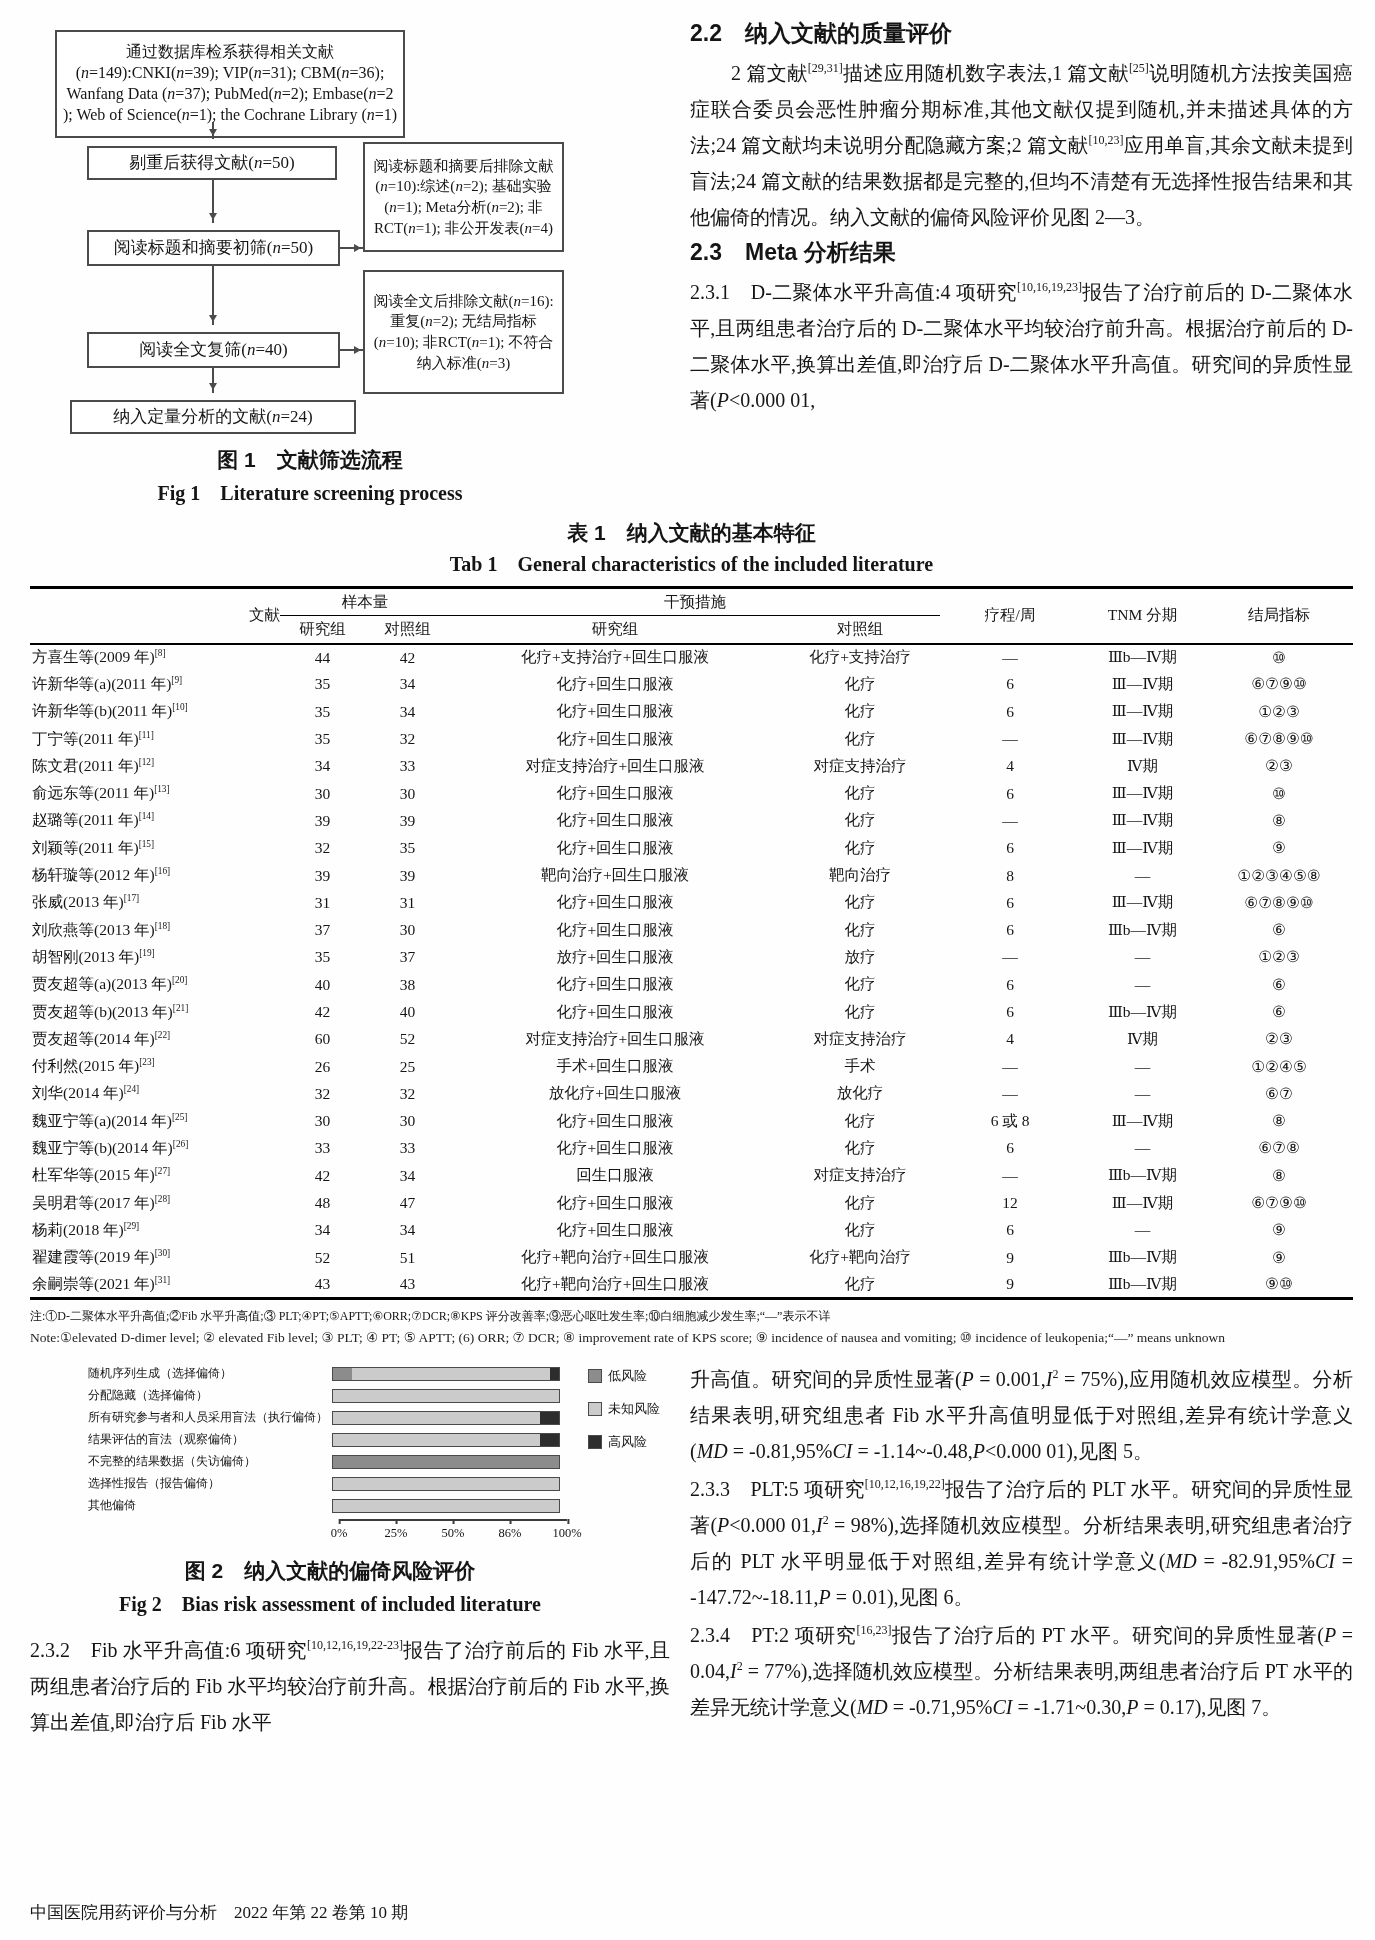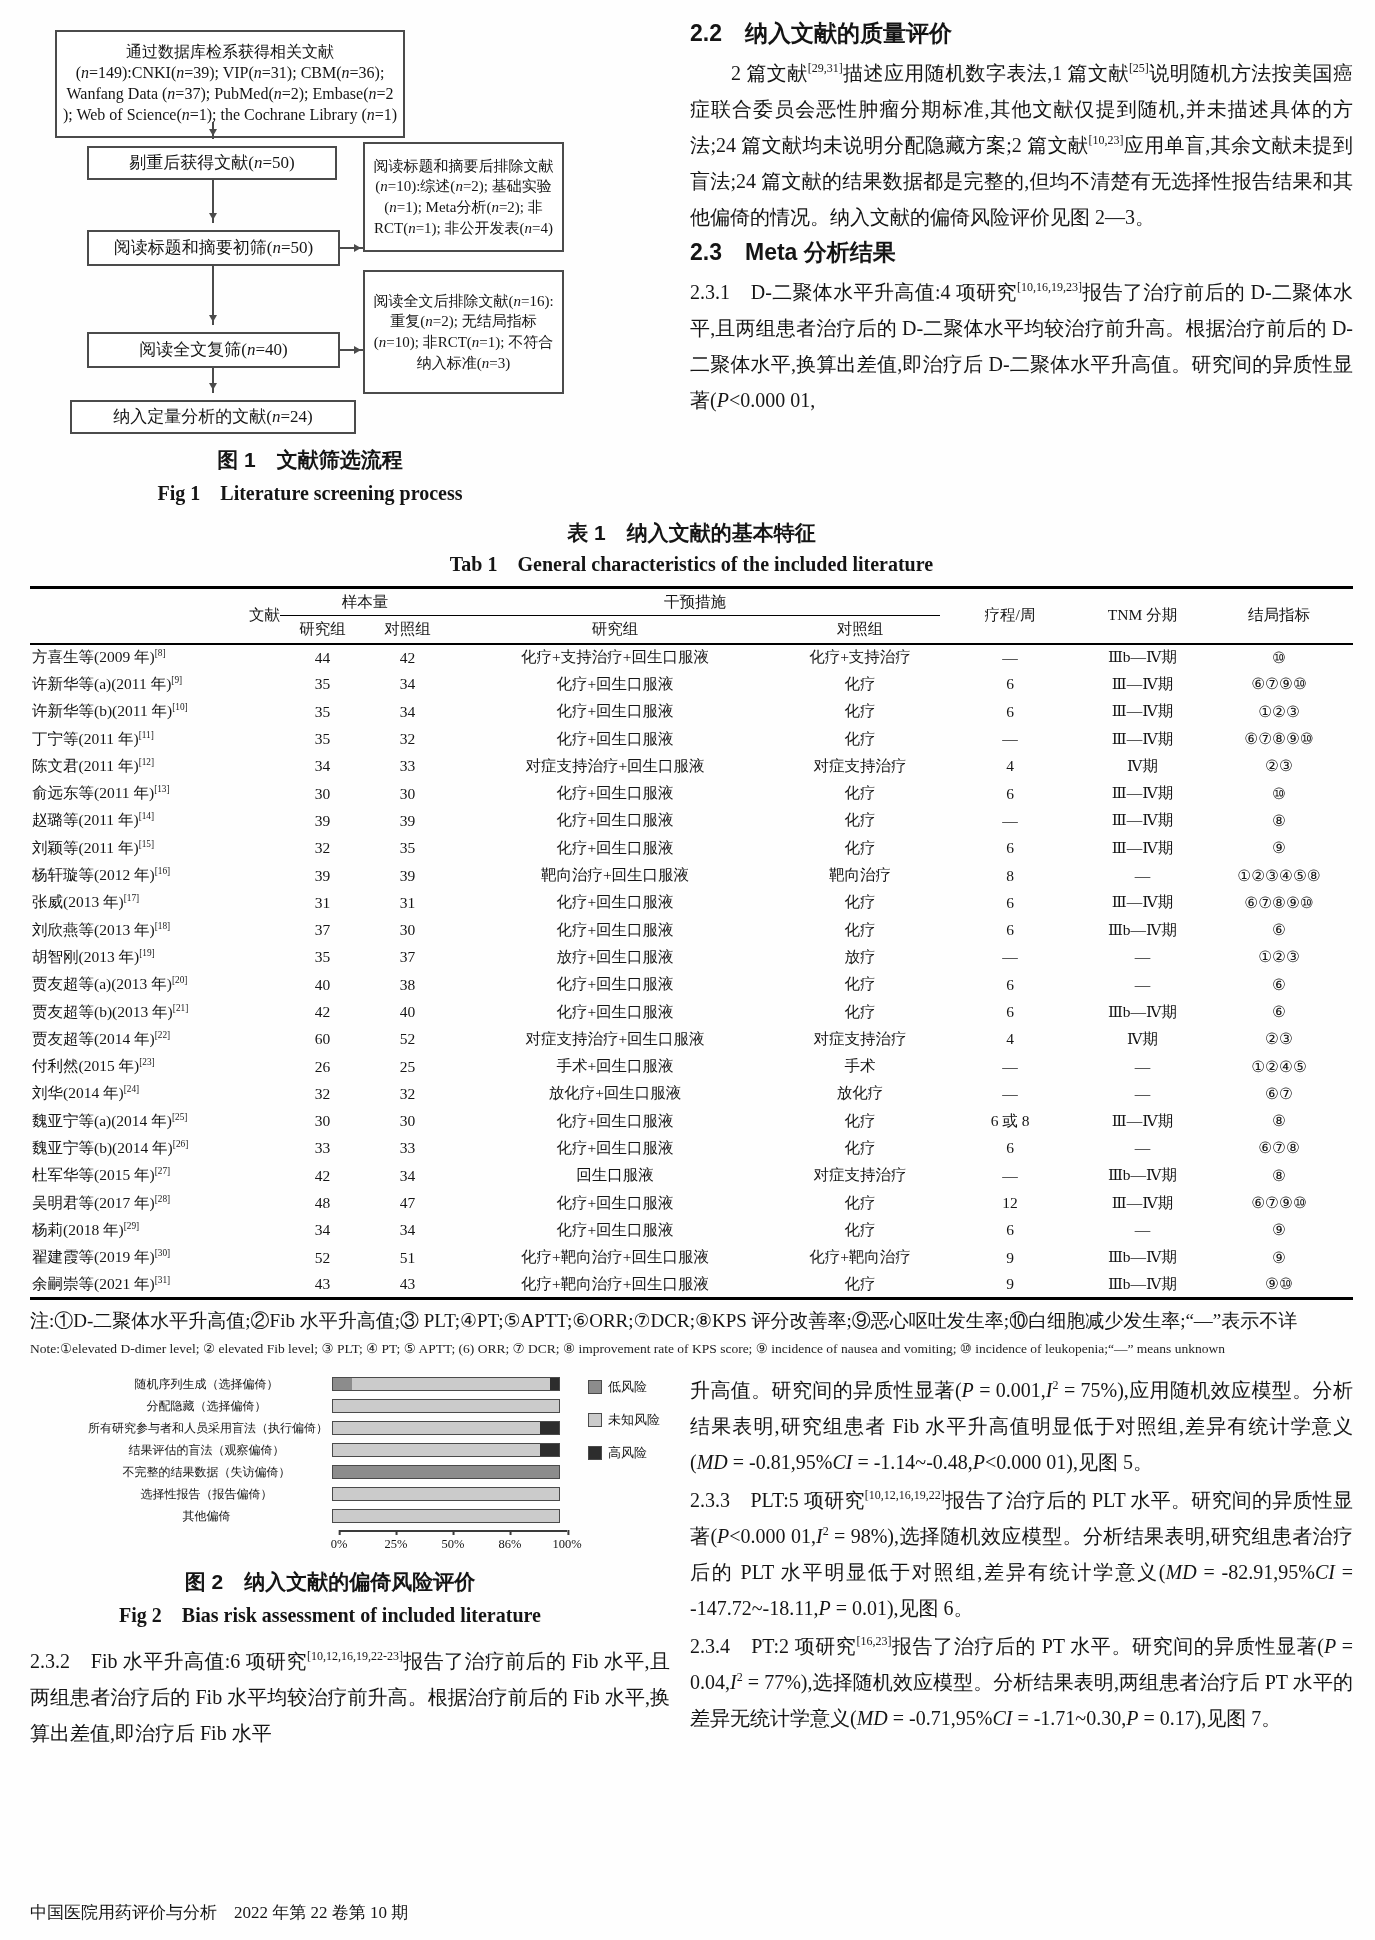--- a/index.html
+++ b/index.html
@@ -57,31 +57,31 @@
   .tabtitle .en { font-size:20px; font-weight:bold; margin-top:4px; }
   table.tab1 { width:1323px; margin-top:8px; border-collapse:collapse;
                border-top:3px solid #000; border-bottom:3px solid #000; font-size:15.5px; }
   .tab1 th { font-weight:normal; height:28px; }
   .tab1 thead tr:last-child th, .tab1 th[rowspan] { border-bottom:2px solid #000; }
   .tab1 th.grp { border-bottom:1px solid #000; }
   .tab1 td { height:27.3px; text-align:center; white-space:nowrap; }
   .tab1 td.c0 { text-align:left; padding-left:2px; }
   .tab1 th.c-lit { text-align:right; padding-left:2px; }
   .notes { width:1323px; margin-top:7px; }
-  .note-zh { font-size:19px; line-height:1.5; }
+  .note-zh { font-size:12px; line-height:1.5; }
   .note-en { font-size:13.5px; line-height:1.55; margin-top:3px; color:#222; }
 
   
   .bottom { display:flex; gap:20px; margin-top:12px; }
   .bcol-l { width:640px; } .bcol-r { width:663px; }
 
   
   .fig2 { position:relative; margin-left:58px; width:575px; margin-top:4px; }
   .bias-row { display:flex; align-items:center; margin-bottom:5px; }
-  .bias-label { width:244px; text-align:center; padding-right:7px; font-size:12px;
+  .bias-label { width:244px; text-align:left; padding-right:7px; font-size:12px;
                 white-space:nowrap; font-family:"Liberation Sans","DejaVu Sans",sans-serif; }
   .bias-bar { width:228px; height:14px; border:1px solid #4a4a4a; display:flex; background:#fff; }
   .seg { height:100%; }
   .bias-axis { position:relative; margin-left:251px; width:228px; height:24px; border-top:2px solid #3a3a3a; }
   .tick { position:absolute; top:5px; transform:translateX(-50%); font-size:12.5px; }
   .tick::before { content:""; position:absolute; top:-7px; left:50%; width:2px; height:5px; background:#3a3a3a; }
   .bias-legend { position:absolute; left:500px; top:2px; }
   .lg-item { display:flex; align-items:center; margin-bottom:15px; }
   .sw { width:14px; height:14px; border:1px solid #4a4a4a; margin-right:6px; flex:none; }
   .lg-tx { font-size:13px; white-space:nowrap; font-family:"Liberation Sans","DejaVu Sans",sans-serif; }

